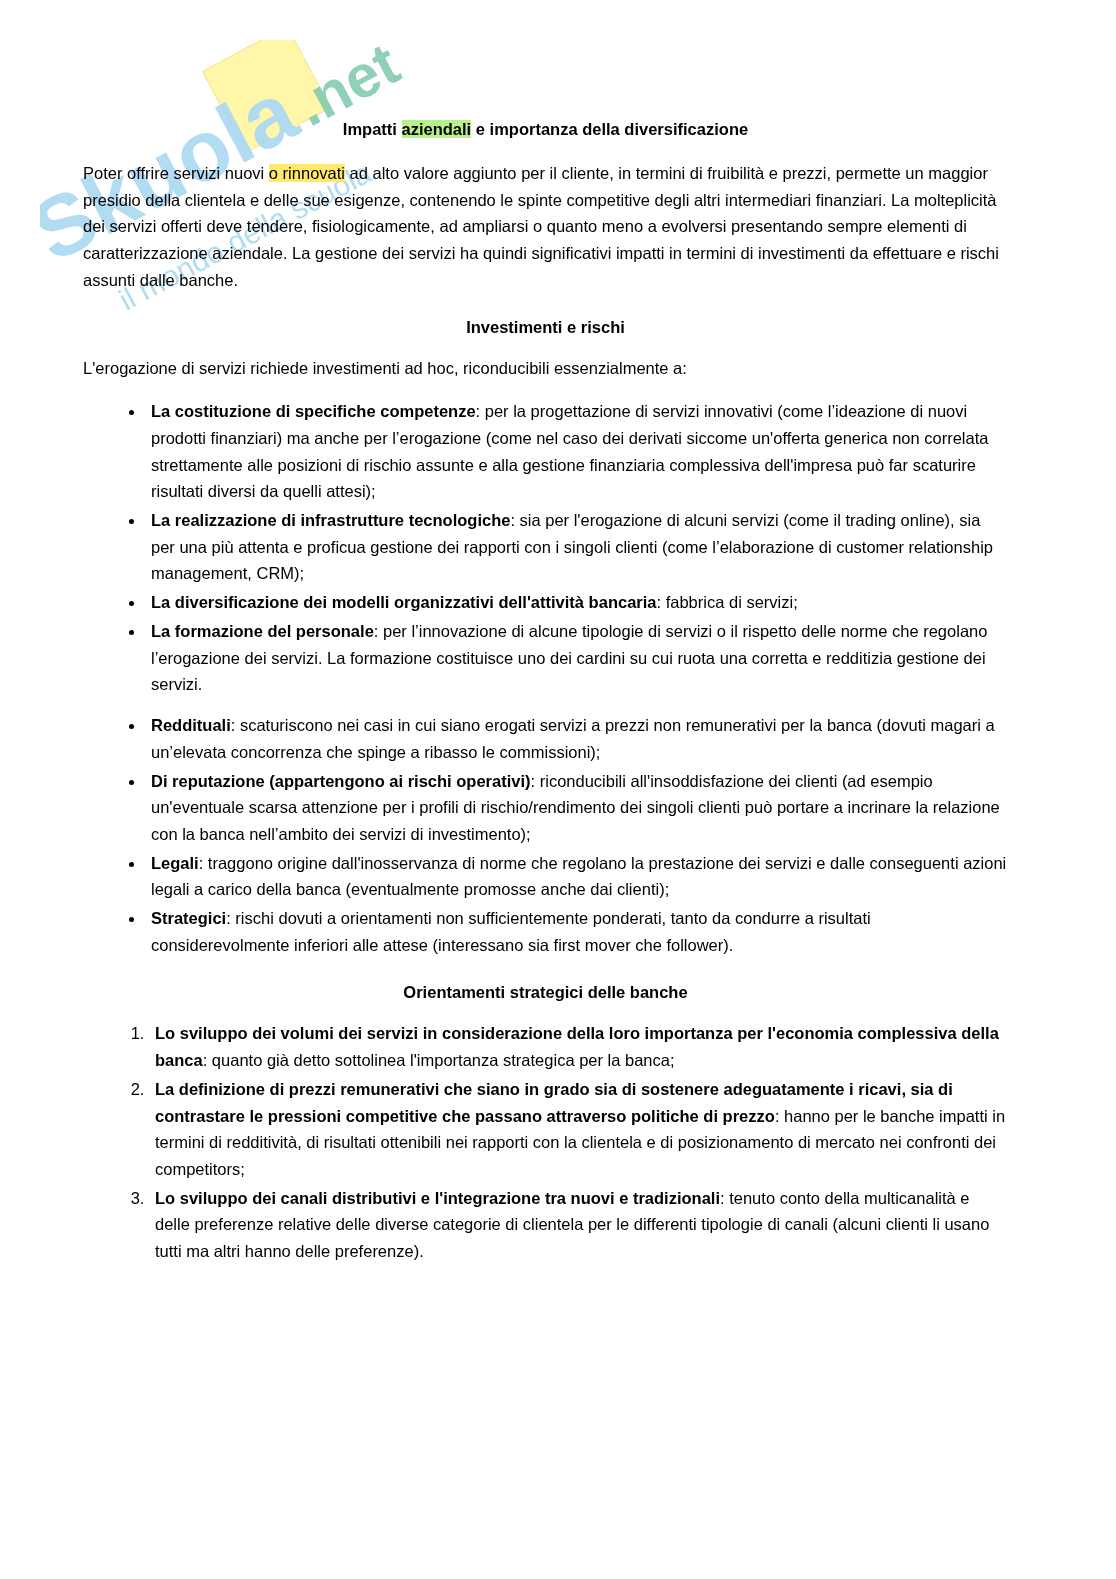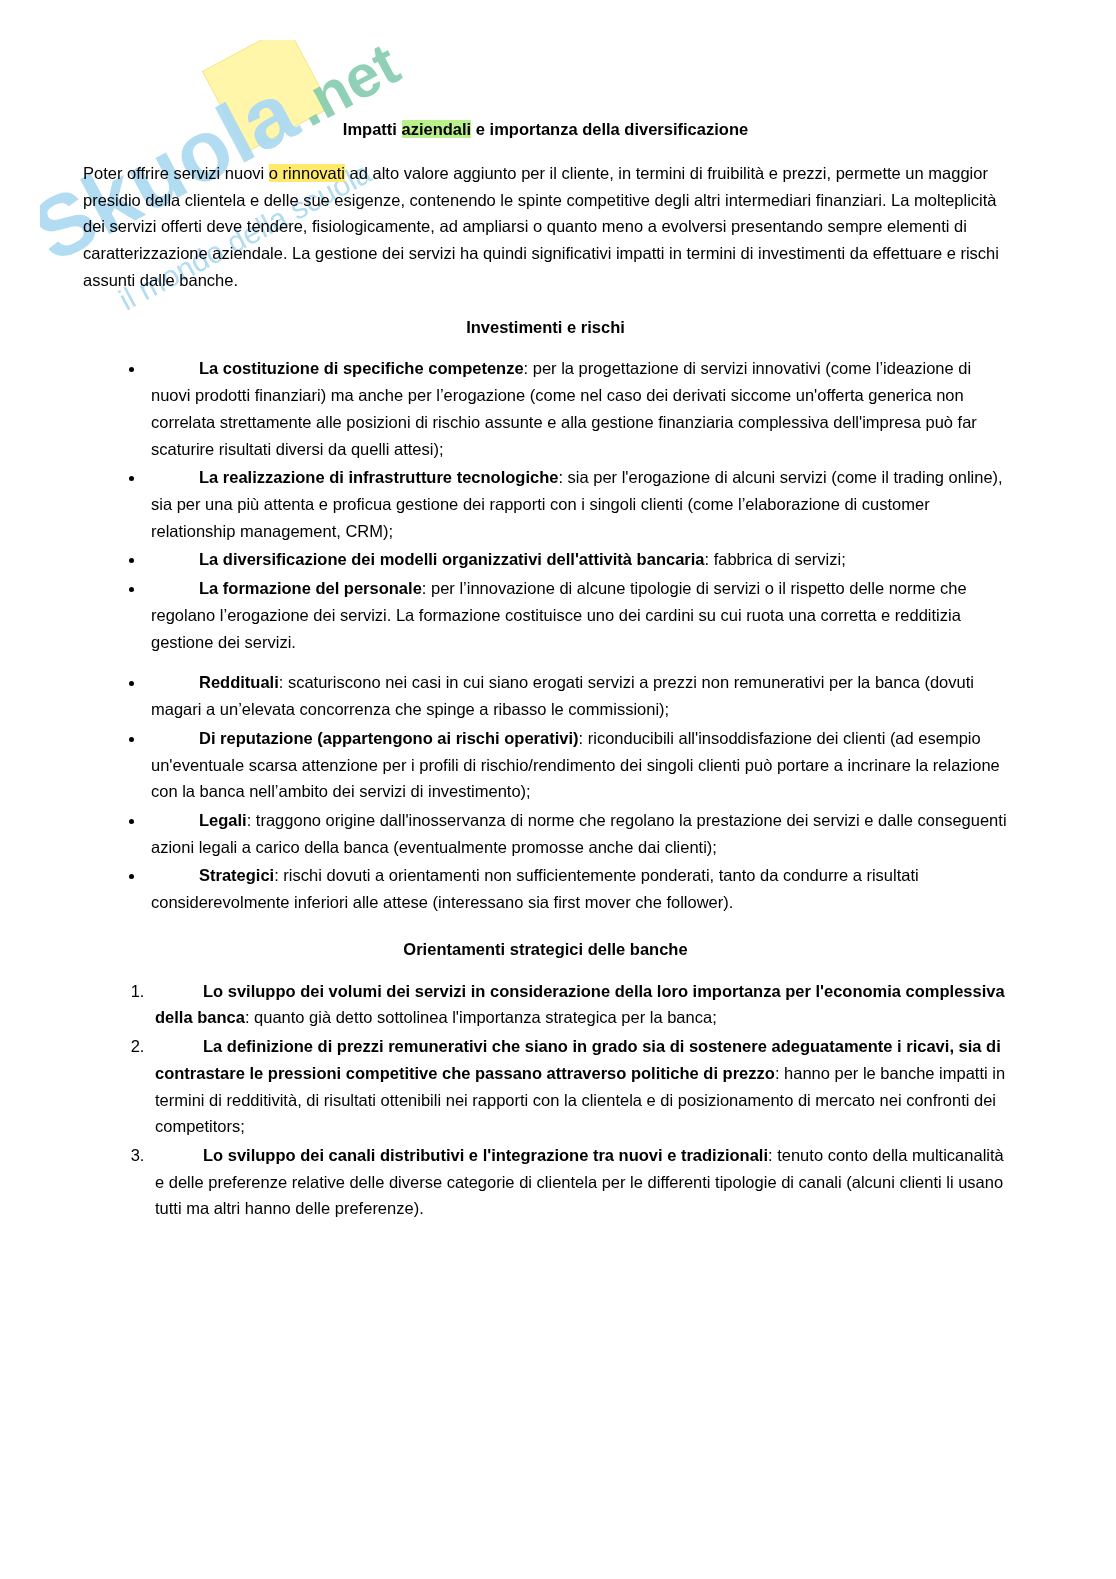--- a/index.html
+++ b/index.html
@@ -62,21 +62,21 @@
     line-height: 1.62;
     margin-bottom: 2px;
     padding-left: 6px;
   }
   ul.bullets > li::marker {
     font-size: 15px;
   }
   ol.numbers {
     padding-left: 66px;
   }
-  .b { font-weight: bold; margin-left: 48px; }
+  .b { font-weight: bold; }
   .hl-yellow {
     background: #ffe96b;
   }
   .hl-green {
     background: #b9f08a;
   }
 </style>
 </head>
 <body>
 
@@ -92,20 +92,21 @@
       <rect x="0" y="28" width="440" height="180" fill="none" stroke="#bfe0f2" stroke-width="0"></rect>
     </g>
   </svg>
 
   <div class="content">
 
     <h2 class="heading">Impatti <span class="hl-green">aziendali</span> e importanza della diversificazione</h2>
     <p class="para">Poter offrire servizi nuovi <span class="hl-yellow">o rinnovati</span> ad alto valore aggiunto per il cliente, in termini di fruibilità e prezzi, permette un maggior presidio della clientela e delle sue esigenze, contenendo le spinte competitive degli altri intermediari finanziari. La molteplicità dei servizi offerti deve tendere, fisiologicamente, ad ampliarsi o quanto meno a evolversi presentando sempre elementi di caratterizzazione aziendale. La gestione dei servizi ha quindi significativi impatti in termini di investimenti da effettuare e rischi assunti dalle banche.</p>
 
     <h2 class="heading sub">Investimenti e rischi</h2>
+    <p class="para">L'erogazione di servizi richiede investimenti ad hoc, riconducibili essenzialmente a:</p>
 
     <ul class="bullets">
       <li><span class="b">La costituzione di specifiche competenze</span><span>: per la progettazione di servizi innovativi (come l’ideazione di nuovi prodotti finanziari) ma anche per l’erogazione (come nel caso dei derivati siccome un'offerta generica non correlata strettamente alle posizioni di rischio assunte e alla gestione finanziaria complessiva dell'impresa può far scaturire risultati diversi da quelli attesi);</span></li>
       <li><span class="b">La realizzazione di infrastrutture tecnologiche</span><span>: sia per l'erogazione di alcuni servizi (come il trading online), sia per una più attenta e proficua gestione dei rapporti con i singoli clienti (come l’elaborazione di customer relationship management, CRM);</span></li>
       <li><span class="b">La diversificazione dei modelli organizzativi dell'attività bancaria</span><span>: fabbrica di servizi;</span></li>
       <li><span class="b">La formazione del personale</span><span>: per l’innovazione di alcune tipologie di servizi o il rispetto delle norme che regolano l’erogazione dei servizi. La formazione costituisce uno dei cardini su cui ruota una corretta e redditizia gestione dei servizi.</span></li>
     </ul>
 
 
     <ul class="bullets">

